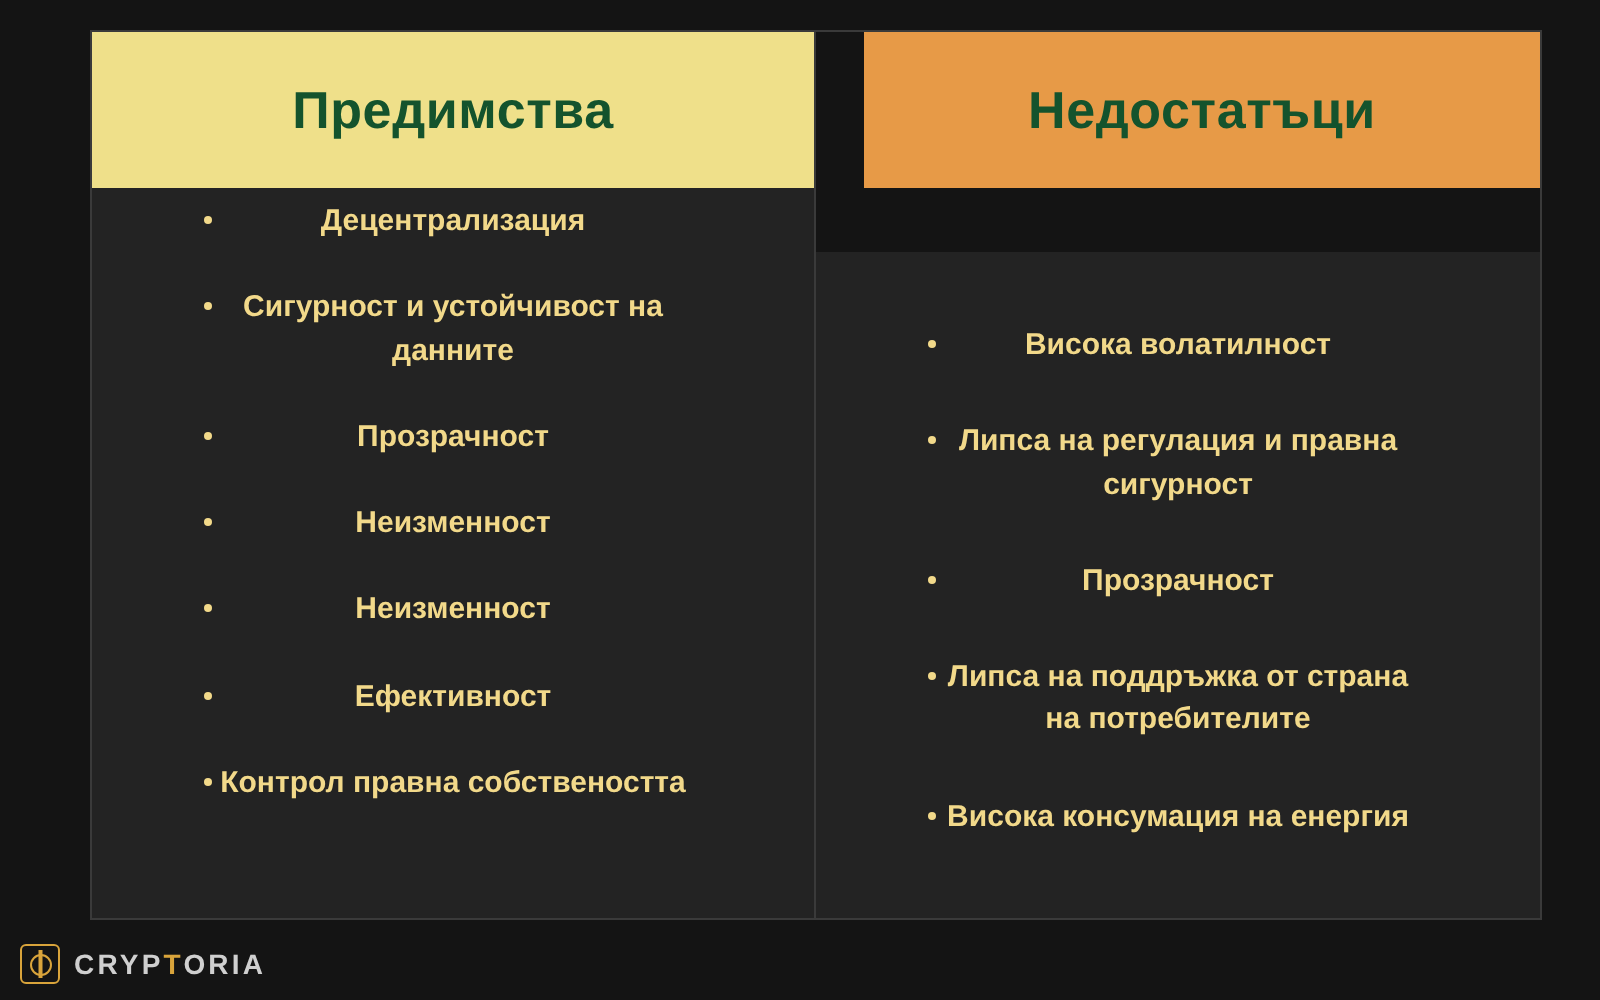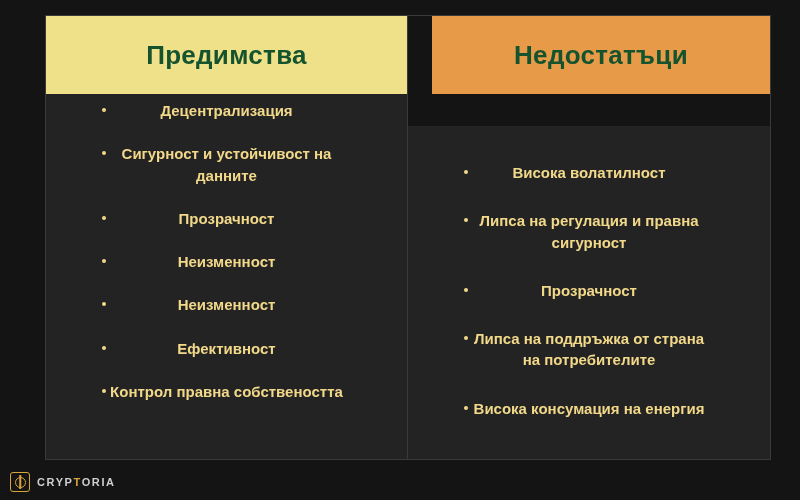--- a/index.html
+++ b/index.html
@@ -124,21 +124,21 @@
     content: "";
     position: absolute;
     left: 50%;
     top: -3px;
     width: 1.5px;
     height: 14px;
     background: #d9a43b;
     transform: translateX(-50%);
   }
   .logo-text {
-    font-size: 11px;
+    font-size: 14px;
     letter-spacing: 1.6px;
     color: #cfcfcf;
     font-weight: bold;
   }
   .logo-text .accent { color: #d9a43b; }
 </style>
 </head>
 <body>
 
 <div class="slide">

